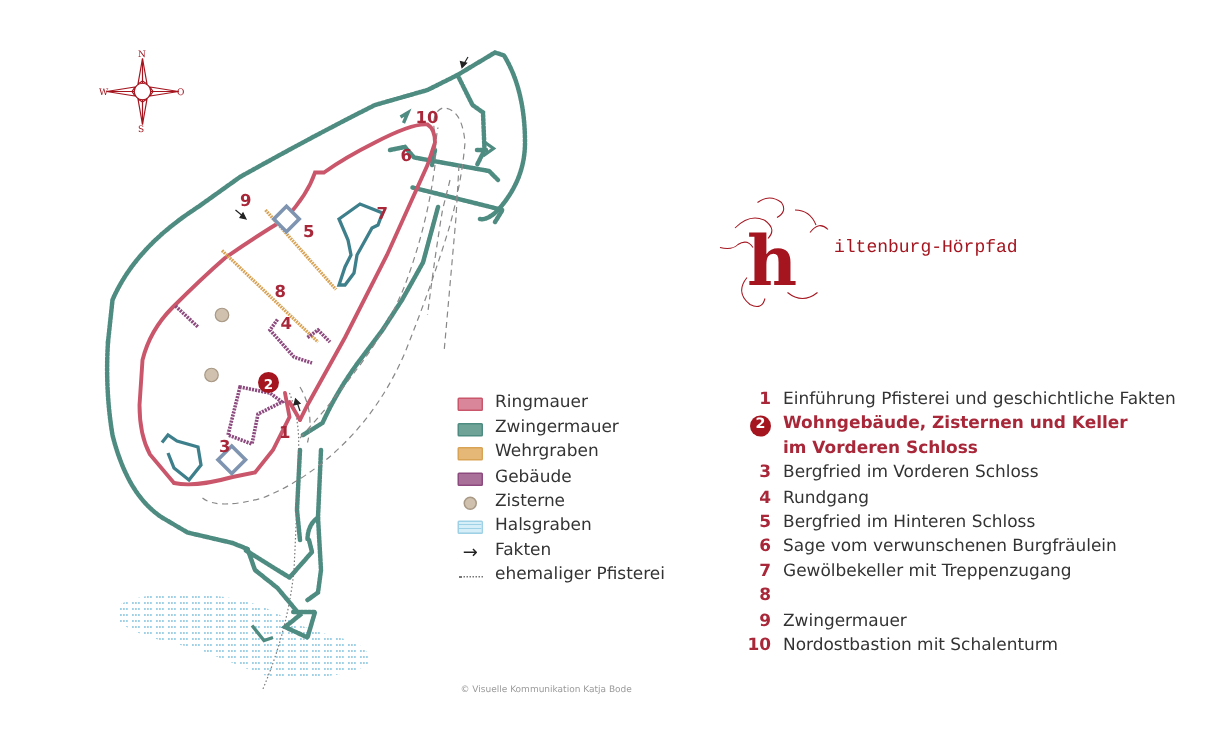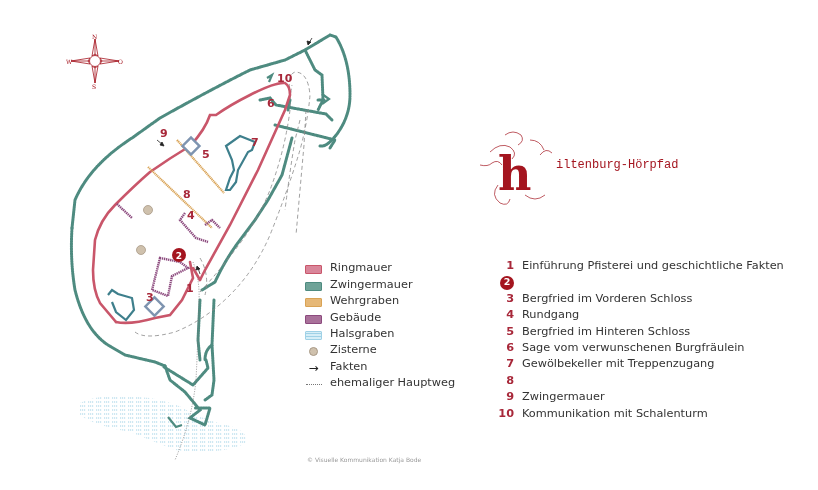--- a/index.html
+++ b/index.html
@@ -176,48 +176,49 @@
   </div>
   <div class="legend-row">
     <span class="legend-sym sw" style="background:#e6b877;border-color:#d9a355;"></span>
     <span>Wehrgraben</span>
   </div>
   <div class="legend-row">
     <span class="legend-sym sw" style="background:#a9719a;border-color:#8c4a7e;"></span>
     <span>Gebäude</span>
   </div>
   <div class="legend-row">
-    <span class="legend-sym sw" style="background:repeating-linear-gradient(0deg,#d6eef7 0 2px,#9fd1e6 2px 3px);border-color:#9fd1e6;"></span>
-    <span>Halsgraben</span>
-  </div>
-  <div class="legend-row">
     <span class="legend-sym">
       <span style="display:block;width:9px;height:9px;border-radius:50%;background:#cfc1ad;border:1px solid #a89986;box-sizing:border-box;"></span>
     </span>
     <span>Zisterne</span>
   </div>
   <div class="legend-row">
+    <span class="legend-sym sw" style="background:repeating-linear-gradient(0deg,#d6eef7 0 2px,#9fd1e6 2px 3px);border-color:#9fd1e6;"></span>
+    <span>Halsgraben</span>
+  </div>
+  <div class="legend-row">
     <span class="legend-sym" style="font-size:12px;color:#222;">→</span>
     <span>Fakten</span>
   </div>
   <div class="legend-row">
     <span class="legend-sym">
       <span style="display:block;width:16px;border-top:1px dotted #777;"></span>
     </span>
-    <span>ehemaliger Hauptweg</span>
+    <span>ehemaliger Pfisterei</span>
   </div>
 </div>
 
 <div class="stations">
   <div class="station">
     <span class="station-num">1</span>
     <span class="station-text">Einführung Pfisterei und geschichtliche Fakten</span>
   </div>
   <div class="station active">
     <span class="station-num"><span class="badge">2</span></span>
+    <span class="station-text">Wohngebäude, Zisternen und Keller im Vorderen Schloss</span>
   </div>
   <div class="station">
     <span class="station-num">3</span>
     <span class="station-text">Bergfried im Vorderen Schloss</span>
   </div>
   <div class="station">
     <span class="station-num">4</span>
     <span class="station-text">Rundgang</span>
   </div>
   <div class="station">
@@ -234,17 +235,17 @@
   </div>
   <div class="station">
     <span class="station-num">8</span>
   </div>
   <div class="station">
     <span class="station-num">9</span>
     <span class="station-text">Zwingermauer</span>
   </div>
   <div class="station">
     <span class="station-num">10</span>
-    <span class="station-text">Kommunikation mit Schalenturm</span>
+    <span class="station-text">Nordostbastion mit Schalenturm</span>
   </div>
 </div>
 
 <div class="copyright">© Visuelle Kommunikation Katja Bode</div>
 
 </body></html>

